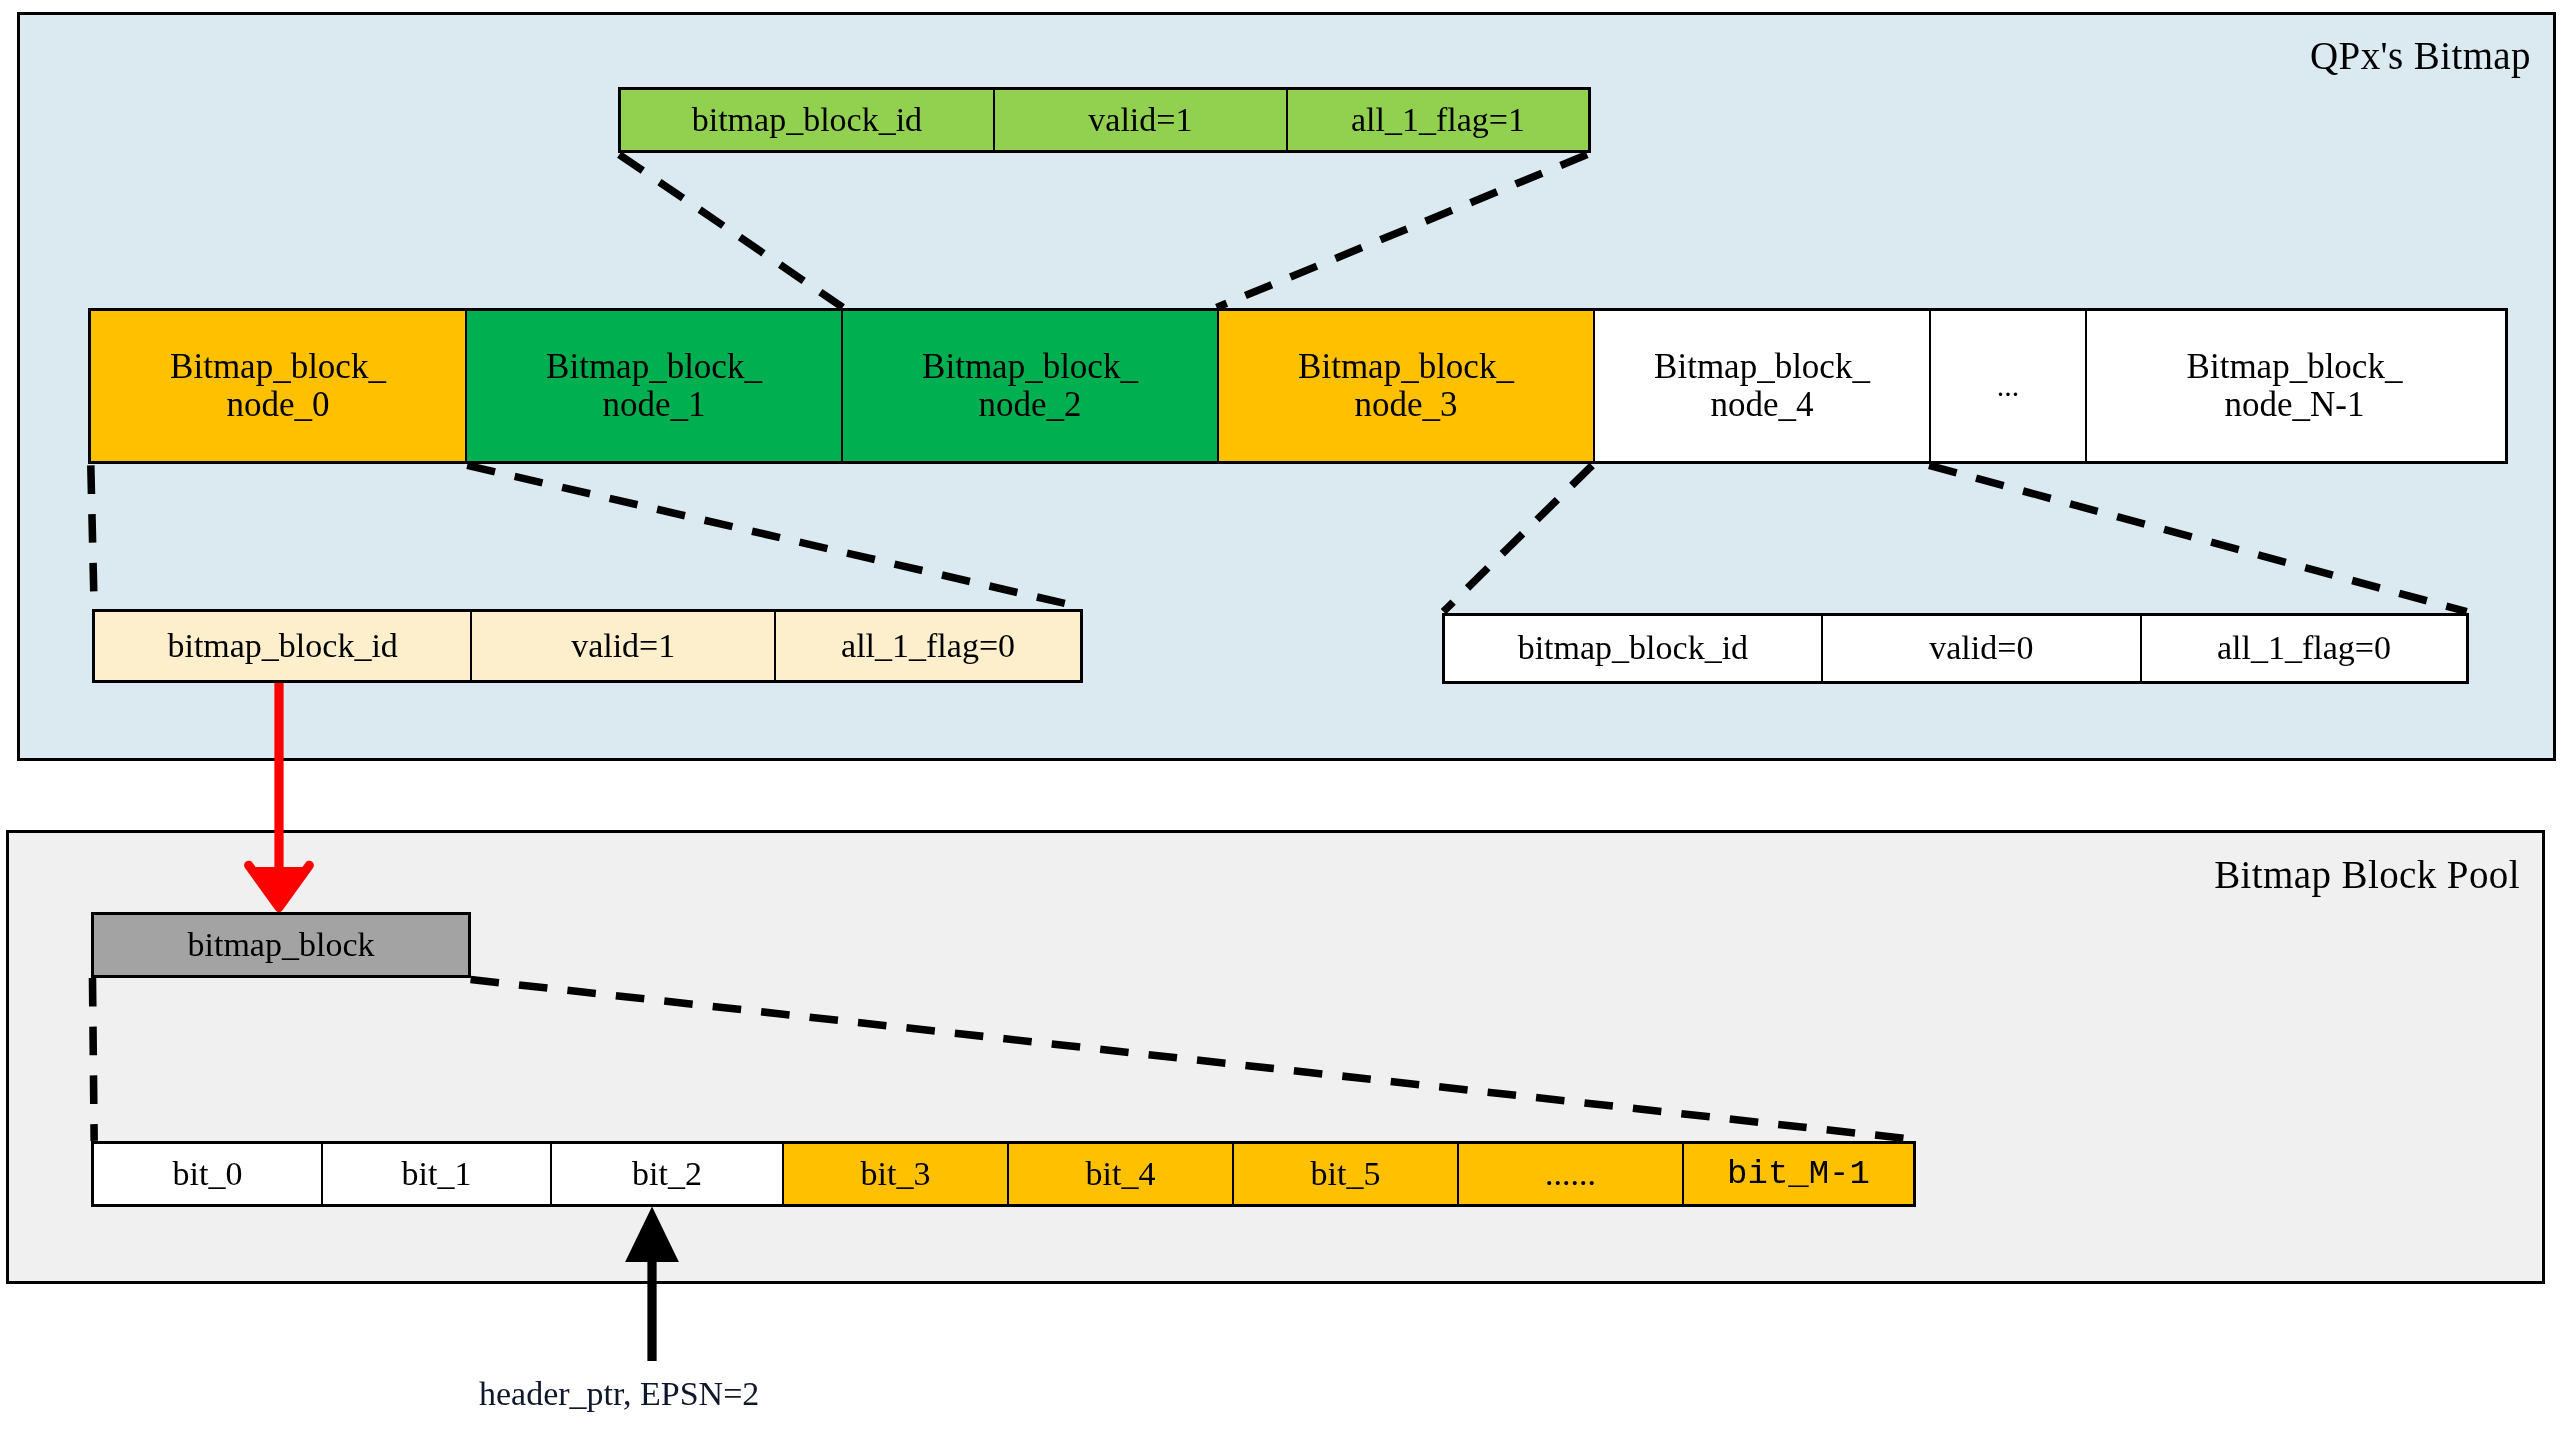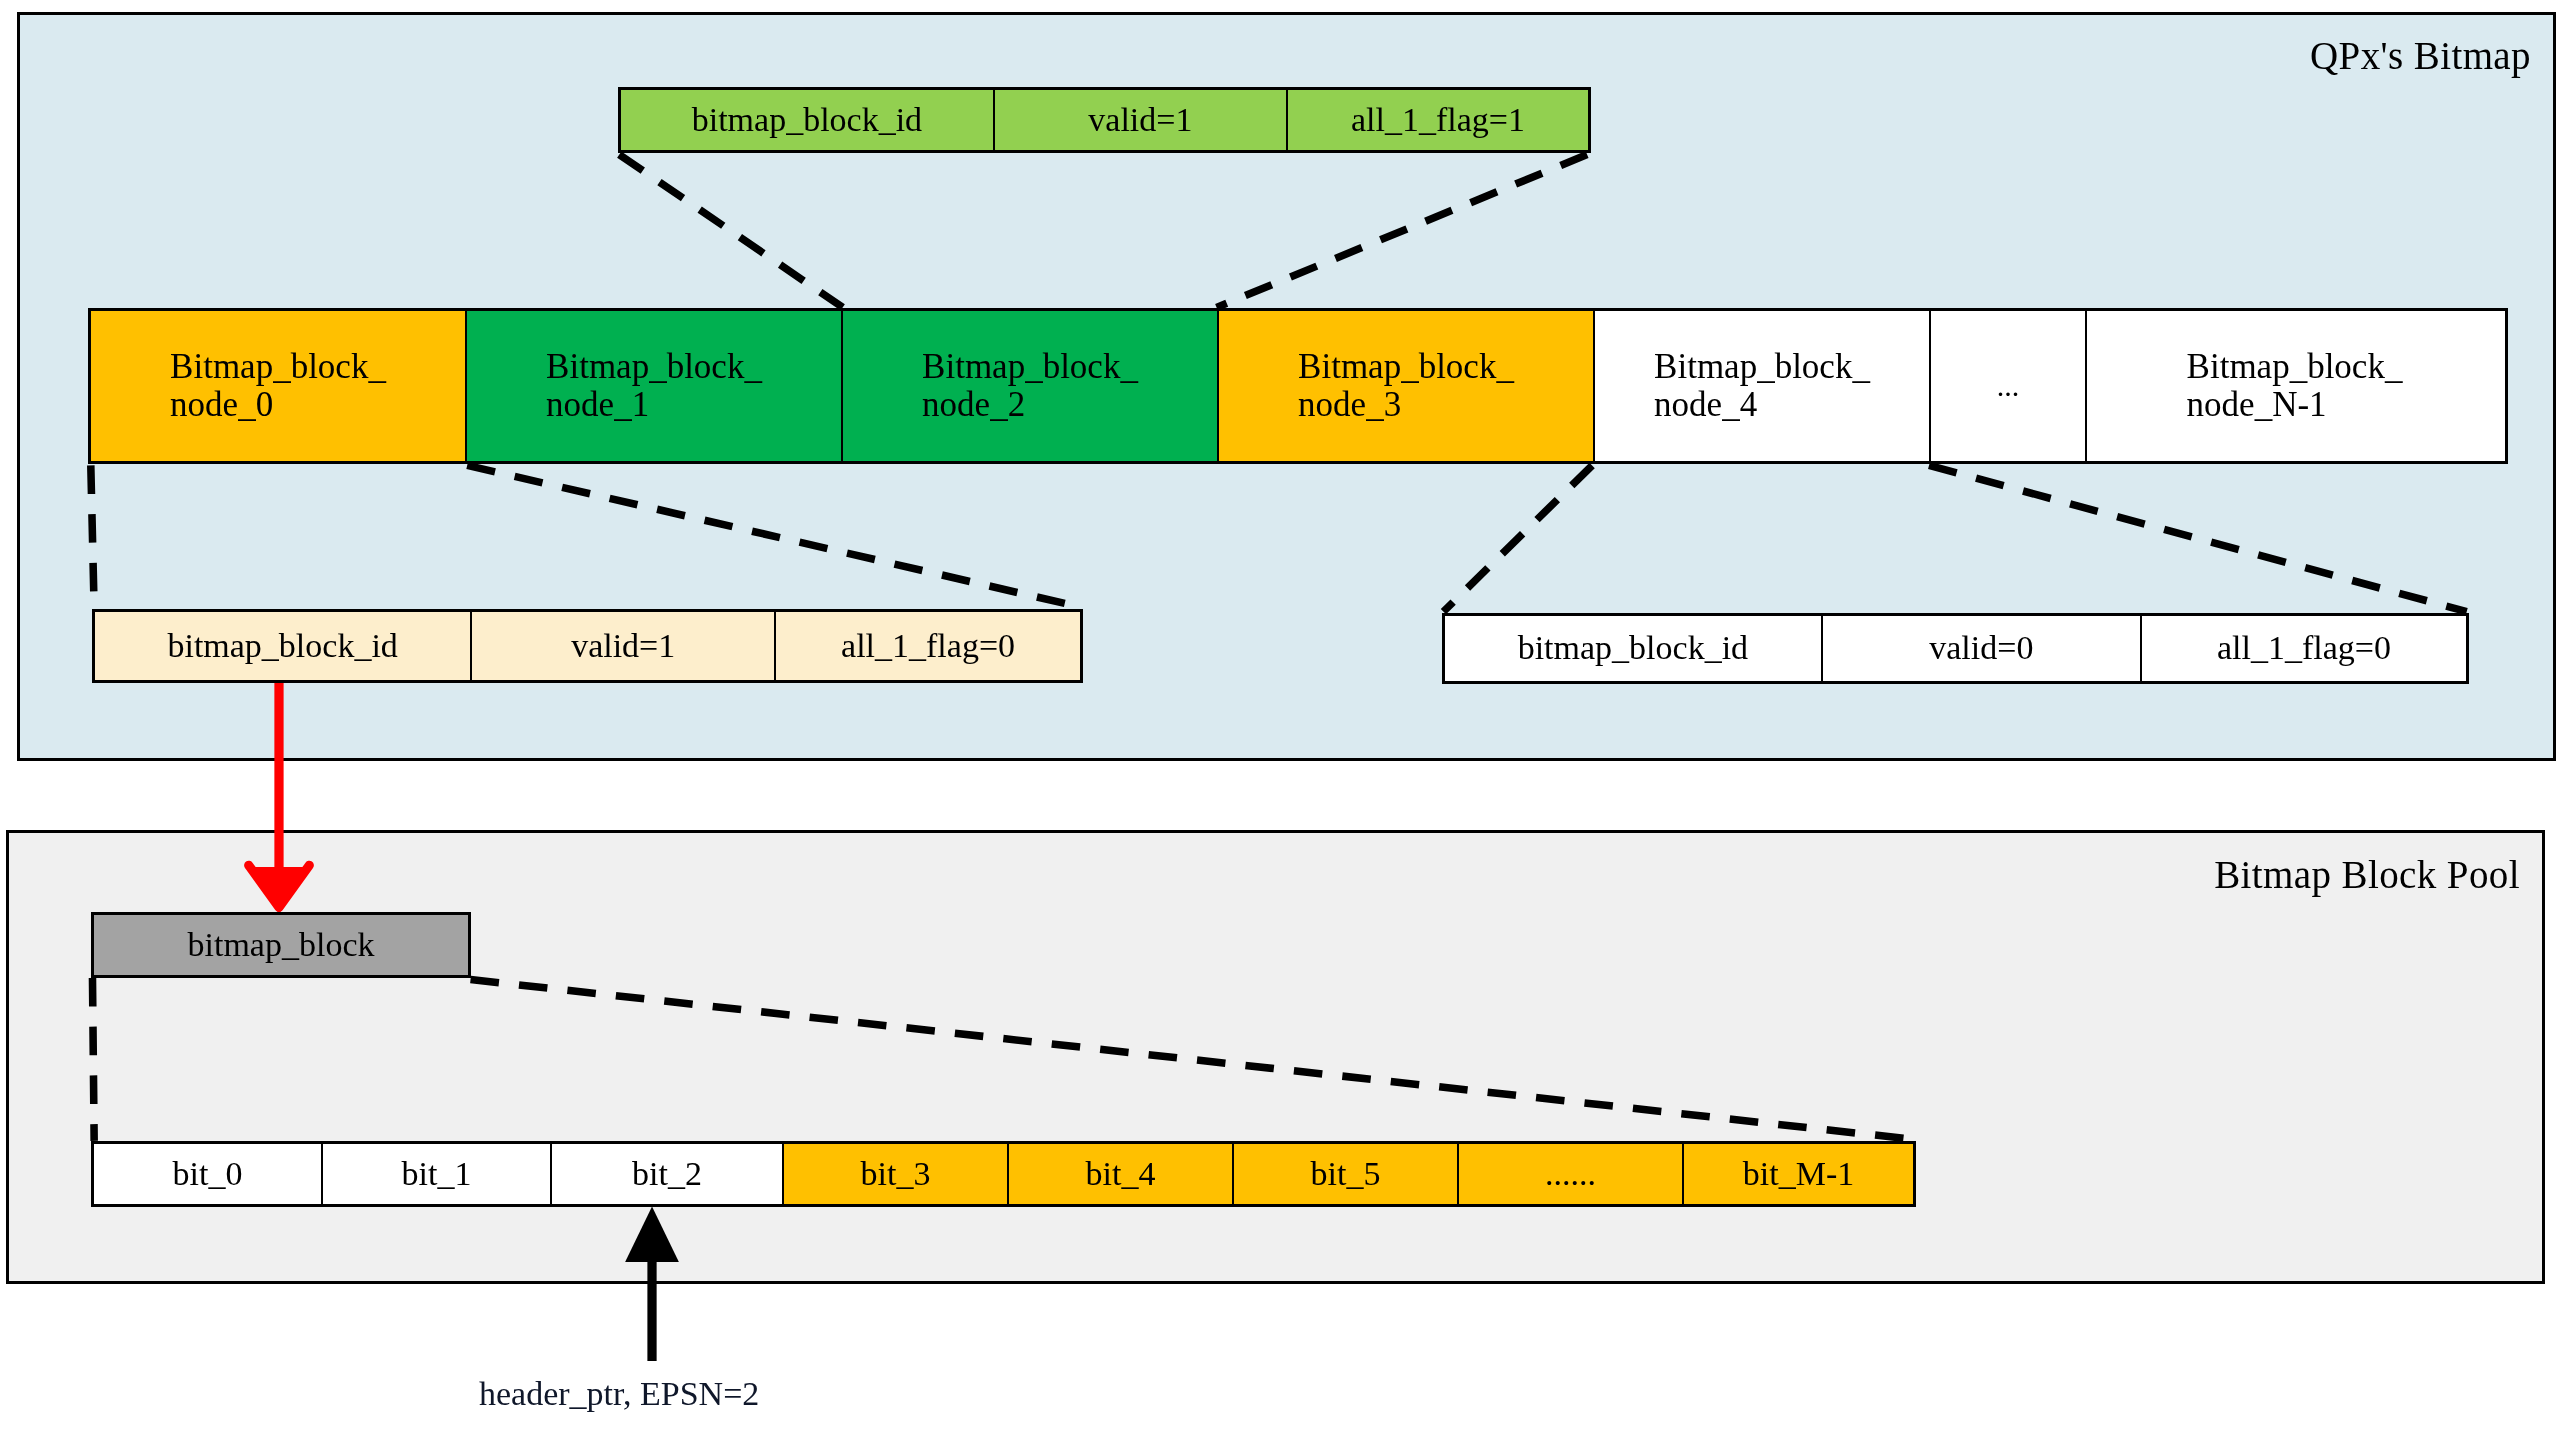--- a/index.html
+++ b/index.html
@@ -54,21 +54,21 @@
     box-sizing: border-box;
     background: #ffffff;
   }
   .cell {
     box-sizing: border-box;
     border-right: 2.5px solid #000000;
     display: flex;
     flex-direction: column;
     align-items: center;
     justify-content: center;
-    text-align: left;
+    text-align: center;
     font-size: 34px;
     line-height: 1.08;
     color: #000000;
     padding: 1.7px 3.4px;
     white-space: pre-line;
   }
   .cell:last-child { border-right: none; }
 
   
   #rec-green {
@@ -147,21 +147,21 @@
     height: 66px;
   }
   #bit-row .cell { font-size: 34px; }
   #bit-row .b0 { width: 229px; background: #ffffff; }
   #bit-row .b1 { width: 229px; background: #ffffff; }
   #bit-row .b2 { width: 232px; background: #ffffff; }
   #bit-row .b3 { width: 225px; background: #ffc000; }
   #bit-row .b4 { width: 225px; background: #ffc000; }
   #bit-row .b5 { width: 225px; background: #ffc000; }
   #bit-row .bdots { width: 225px; background: #ffc000; }
-  #bit-row .blast { width: 229px; background: #ffc000; }
+  #bit-row .blast { width: 229px; background: #ffc000; font-family: Liberation Mono, monospace; }
 
   #ptr-label {
     position: absolute;
     left: 479px;
     top: 1375px;
     font-size: 34px;
     color: #0f172a;
     white-space: nowrap;
   }
 

